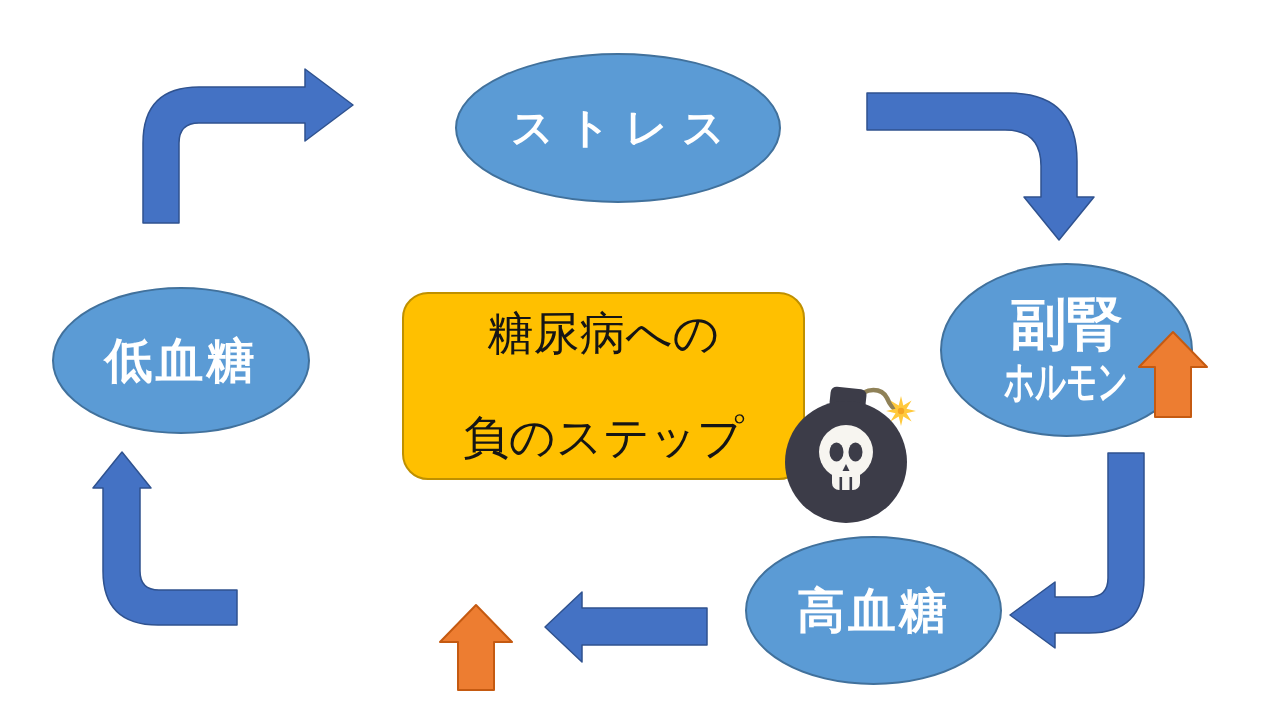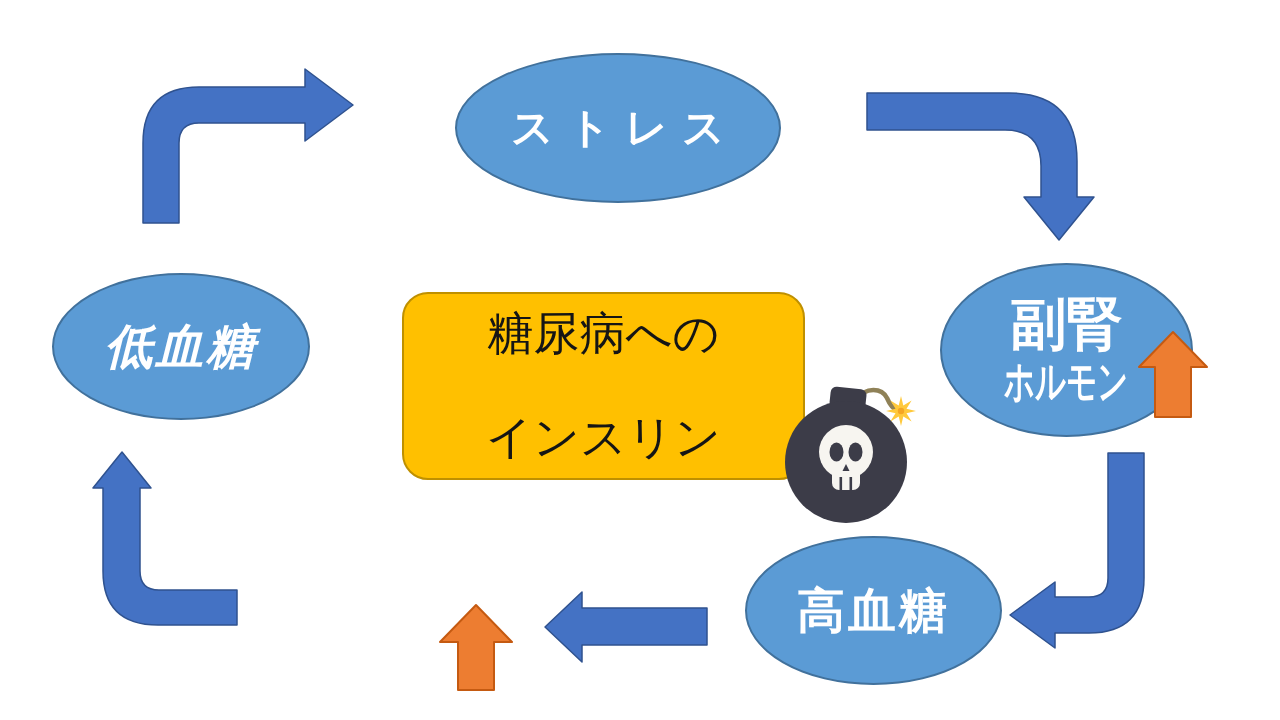--- a/index.html
+++ b/index.html
@@ -20,21 +20,21 @@
     display:flex;flex-direction:column;align-items:center;justify-content:center;
     font-weight:700;text-align:left;z-index:2;box-sizing:border-box;
   }
   #node-stress{left:455px;top:53px;width:326px;height:150px;font-size:42px;letter-spacing:14px;text-indent:14px;}
   #node-adrenal{left:940px;top:263px;width:253px;height:174px;}
   #node-adrenal .l1{font-size:56px;line-height:1.12;}
   #node-adrenal .l2{font-size:46px;line-height:1.12;display:inline-block;transform:scaleX(0.66);}
   #node-high-blood-sugar{left:745px;top:536px;width:257px;height:149px;font-size:48px;letter-spacing:3px;}
   #node-insulin{left:262px;top:533px;width:221px;height:144px;}
   #node-insulin .l1{font-size:42px;display:inline-block;transform:scaleX(0.64);}
-  #node-low-blood-sugar{left:52px;top:273px;width:258px;height:147px;font-size:48px;letter-spacing:3px;font-style:italic;}
+  #node-low-blood-sugar{left:52px;top:287px;width:258px;height:147px;font-size:48px;letter-spacing:3px;}
 
   
   #center-box{
     position:absolute;left:402px;top:292px;width:403px;height:188px;
     background:var(--box_fill);
     border:2px solid var(--box_border);
     border-radius:26px;box-sizing:border-box;
     color:var(--box_text);
     display:flex;flex-direction:column;align-items:center;justify-content:center;
     font-size:46px;line-height:1.3;text-align:center;z-index:1;gap:44px;
@@ -48,21 +48,21 @@
   
   #bomb-layer{position:absolute;left:770px;top:386px;width:150px;height:150px;z-index:4;pointer-events:none;}
 </style>
 </head>
 <body>
 
 <div class="stage">
 
   <div id="center-box">
     <span>糖尿病への</span>
-    <span>インスリン</span>
+    <span>負のステップ</span>
   </div>
 
   <div class="node" id="node-stress">
     <span class="l1">ストレス</span>
   </div>
 
   <div class="node" id="node-adrenal">
     <span class="l1">副腎</span>
     <span class="l2">ホルモン</span>
   </div>

